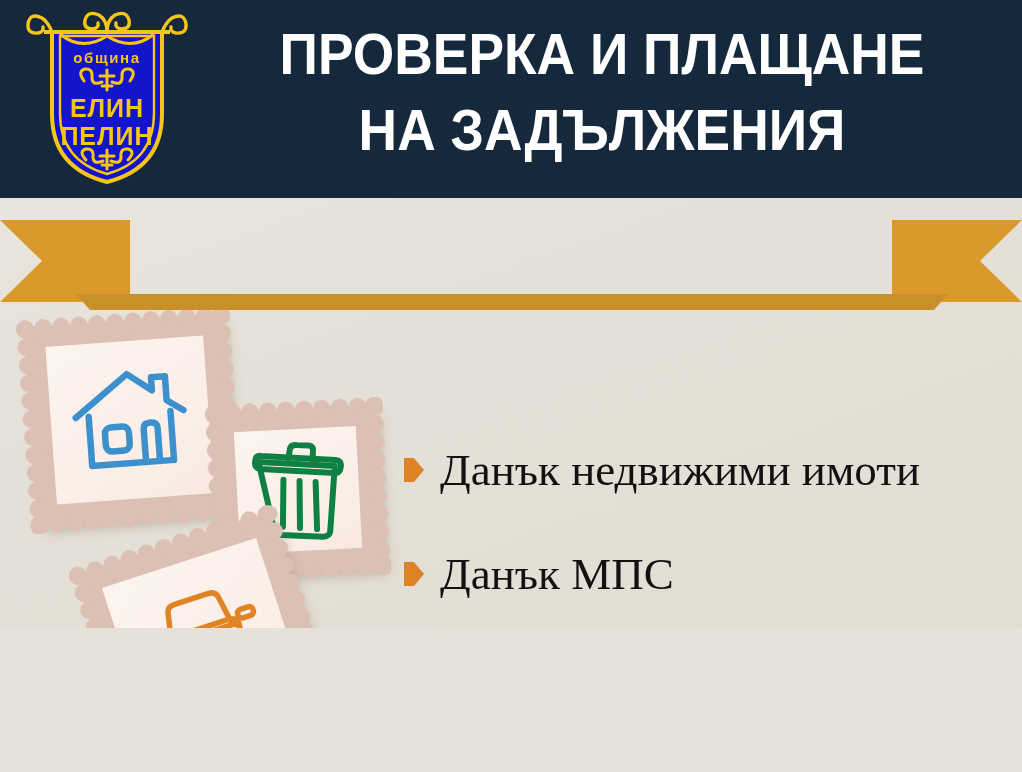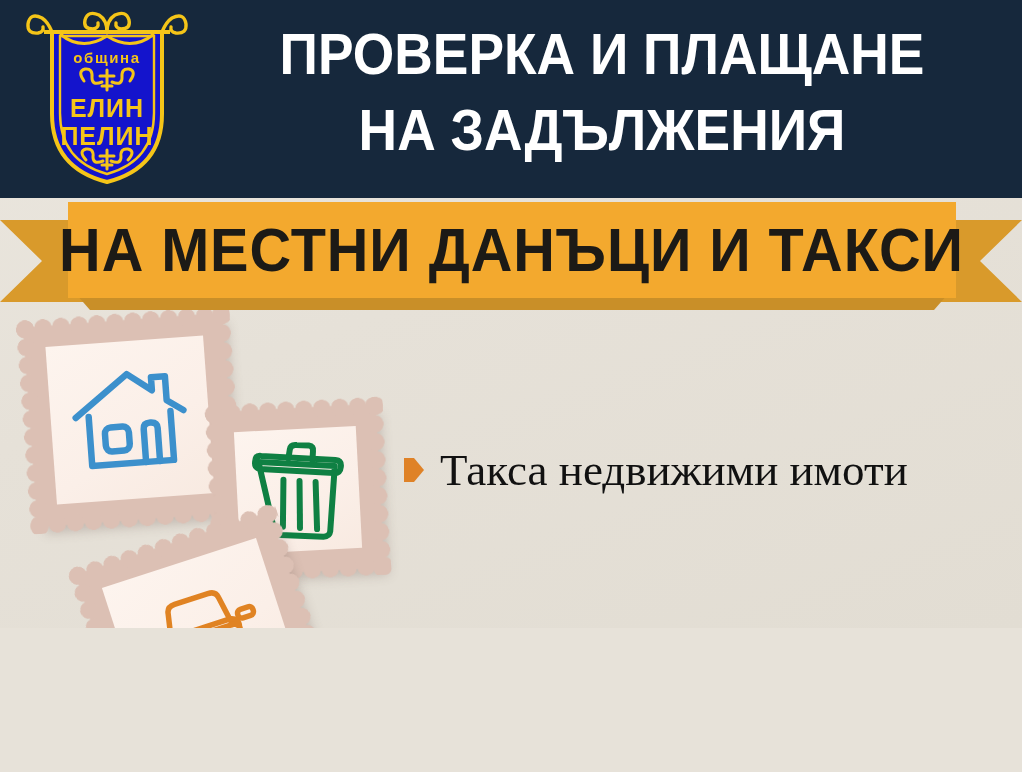--- a/index.html
+++ b/index.html
@@ -260,23 +260,20 @@
     <div class="header-title">
       <span class="ln">ПРОВЕРКА И ПЛАЩАНЕ</span>
       <span class="ln">НА ЗАДЪЛЖЕНИЯ</span>
     </div>
   </div>
 
   <div class="ribbon">
     <div class="ribbon-tail left"></div>
     <div class="ribbon-tail right"></div>
     <div class="ribbon-shadow"></div>
-    <div class="ribbon-band">
-      <span class="ribbon-text">НА МЕСТНИ ДАНЪЦИ И ТАКСИ</span>
-    </div>
   </div>
 
   <div class="stamps">
 
     <div class="stamp" id="stamp-house">
       <span class="side l"></span>
       <span class="side r"></span>
       <div class="stamp-inner">
         <svg width="118" height="108" viewBox="0 0 118 108">
           <g fill="none" stroke="#3C90CC" stroke-width="6.5" stroke-linecap="round" stroke-linejoin="round">
@@ -326,20 +323,24 @@
         </svg>
       </div>
     </div>
 
   </div>
 
   <div class="list">
 
     <div class="list-item">
       <span class="bullet"></span>
-      <span class="list-label">Такса недвижими имоти</span>
-    </div>
-
-
+      <span class="list-label">Данък недвижими имоти</span>
+    </div>
+
+
+    <div class="list-item">
+      <span class="bullet"></span>
+      <span class="list-label">Данък МПС</span>
+    </div>
 
   </div>
 
 </div>
 
 </body></html>

